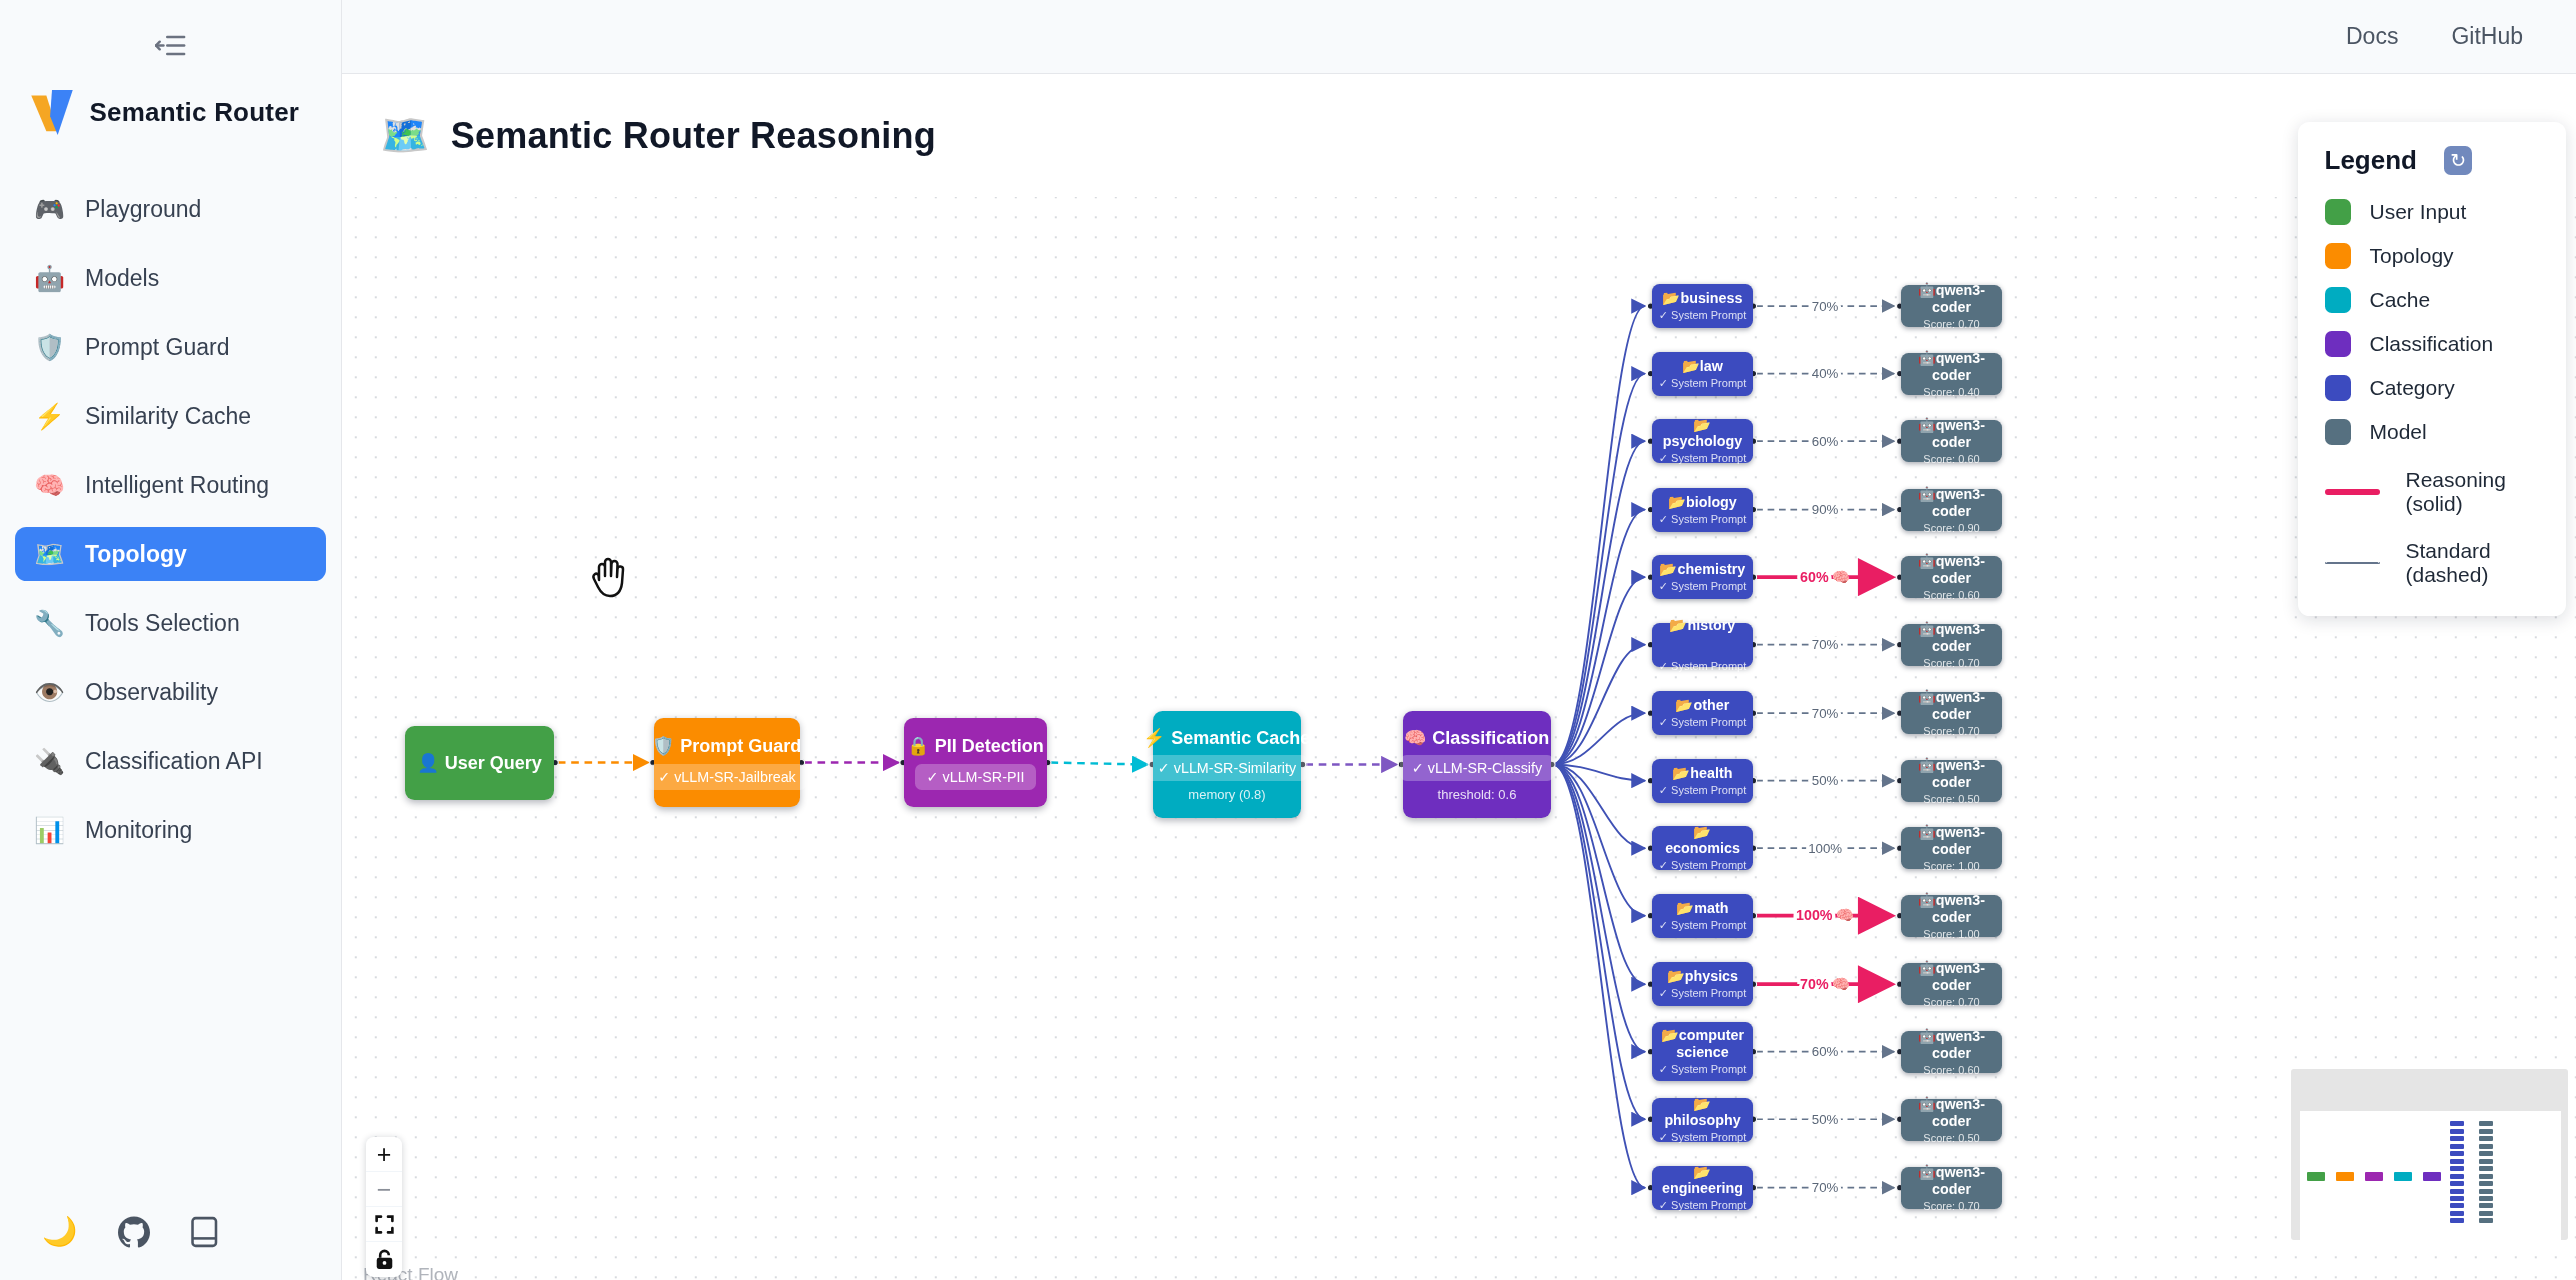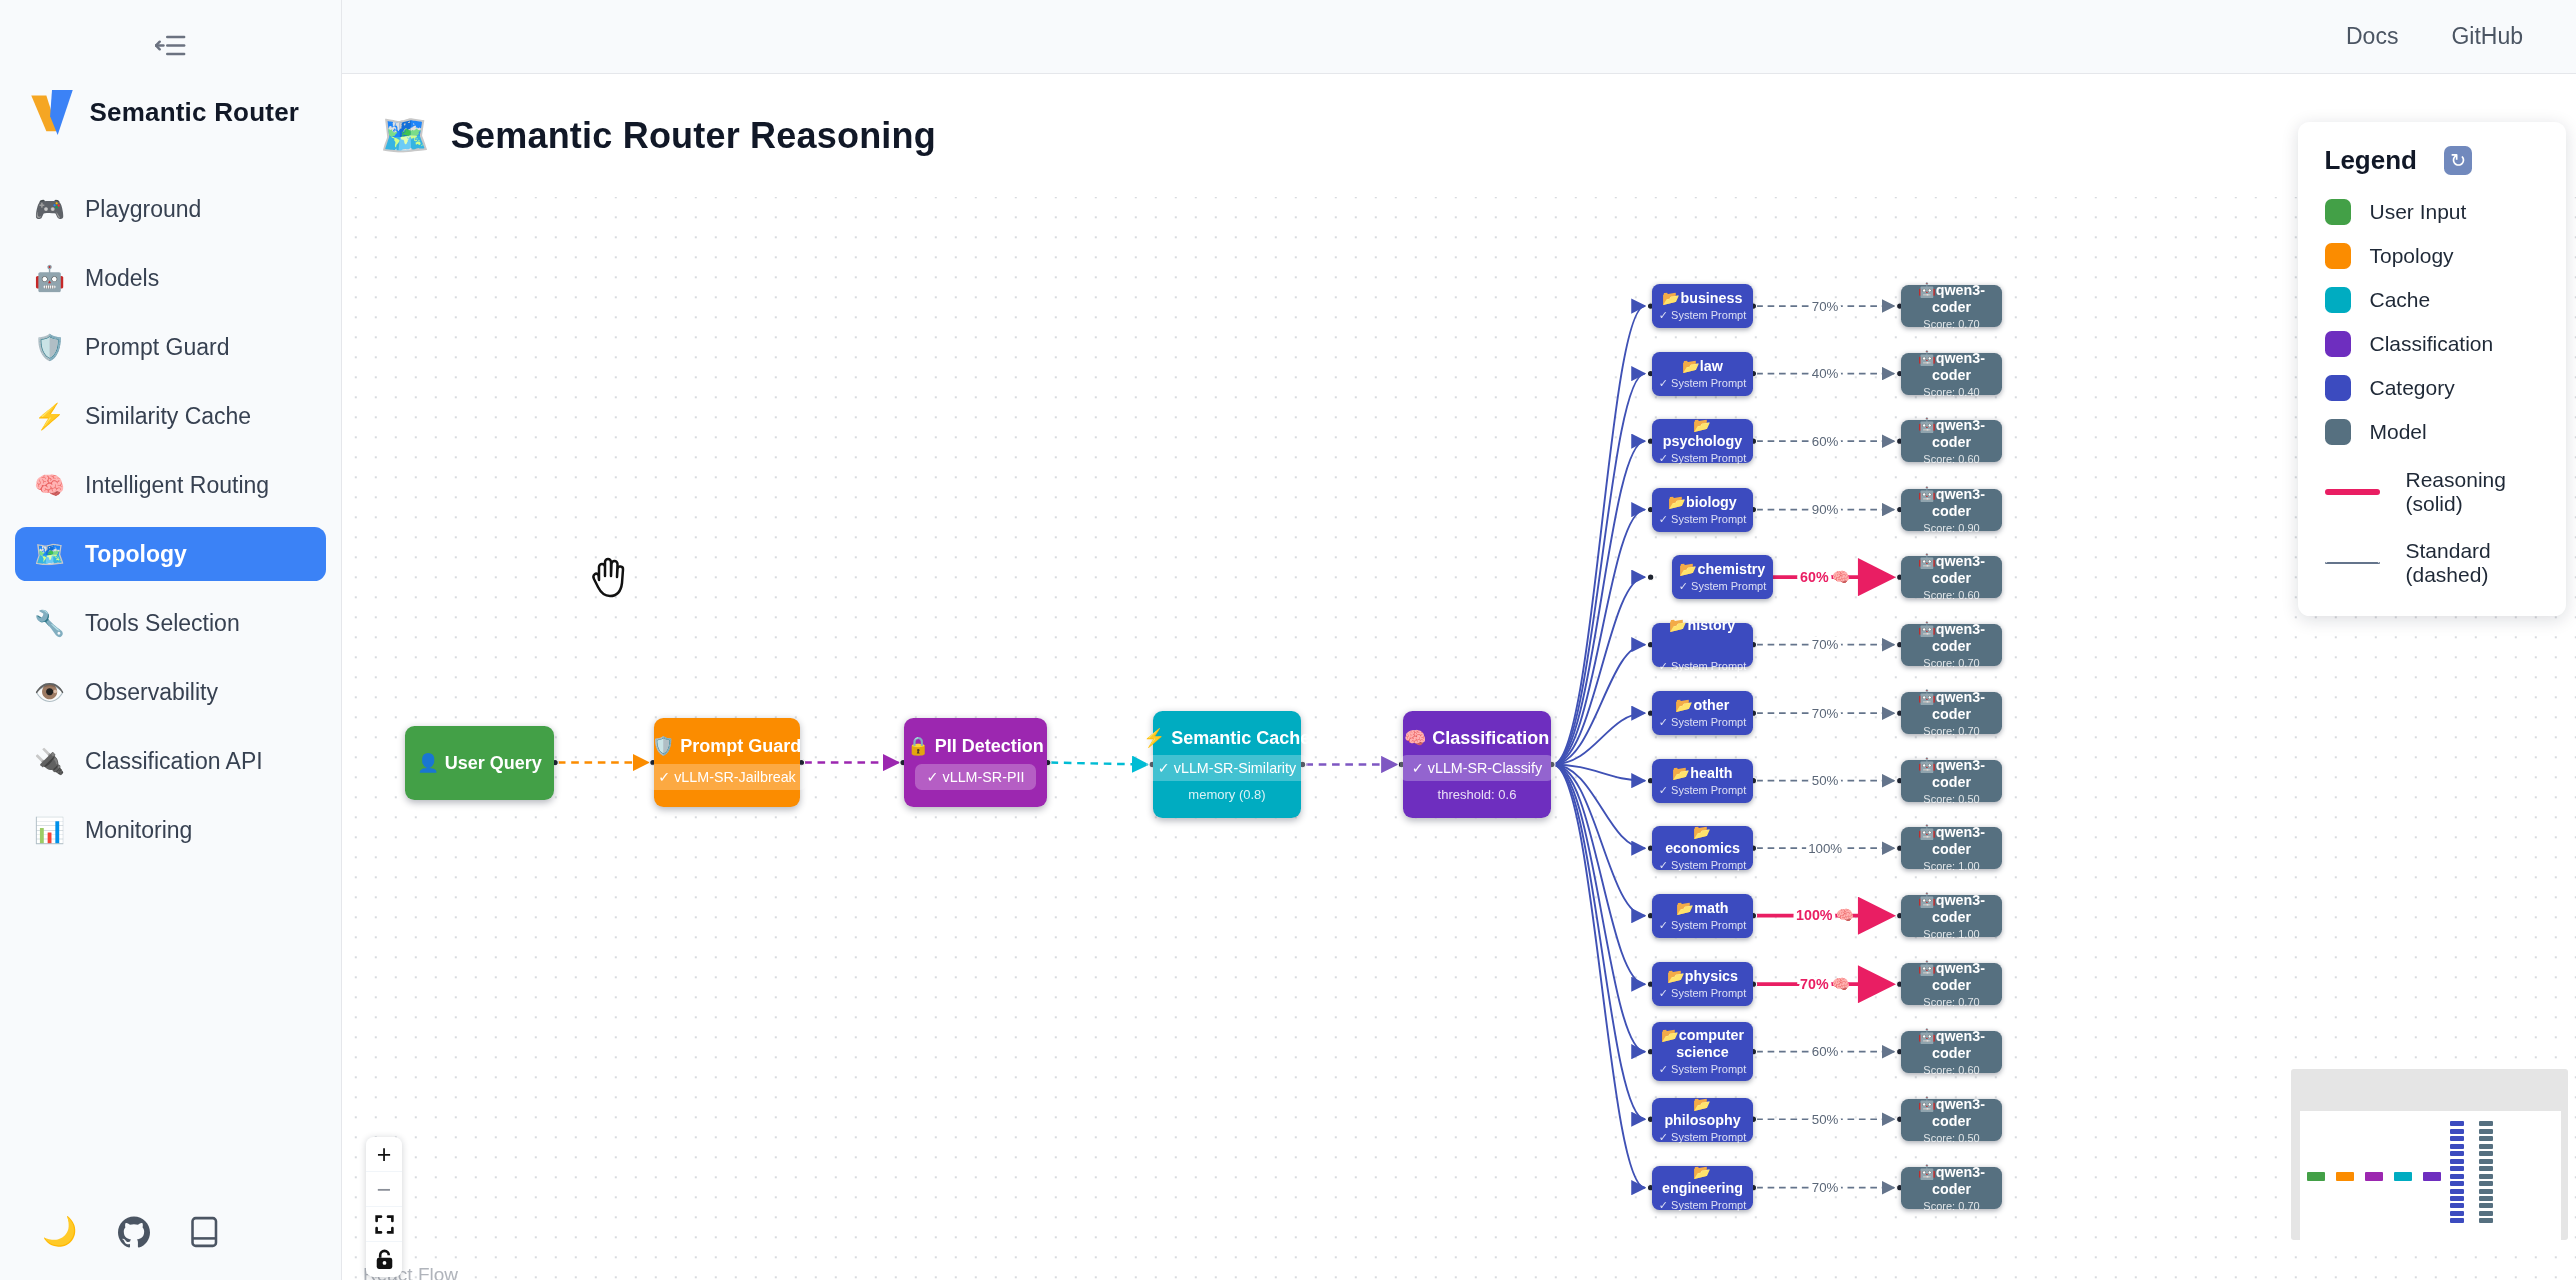--- a/index.html
+++ b/index.html
@@ -349,21 +349,21 @@
                    <div class="sub">Score: 0.60</div>
           </div>
           <div class="sm-node" style="left: 1310px; top: 414px; width: 101px; height: 44px; background: rgb(60, 75, 191);">
             <div class="t">📂biology</div>
                    <div class="sub">✓ System Prompt</div>
           </div>
           <div class="sm-node" style="left: 1559px; top: 415px; width: 101px; height: 42px; background: rgb(86, 112, 128);">
             <div class="t">🤖qwen3-coder</div>
                    <div class="sub">Score: 0.90</div>
           </div>
-          <div class="sm-node" style="left: 1310px; top: 481px; width: 101px; height: 44px; background: rgb(60, 75, 191); margin-left: 20px;">
+          <div class="sm-node" style="left: 1310px; top: 481px; width: 101px; height: 44px; background: rgb(60, 75, 191);">
             <div class="t">📂chemistry</div>
                    <div class="sub">✓ System Prompt</div>
           </div>
           <div class="sm-node" style="left: 1559px; top: 482px; width: 101px; height: 42px; background: rgb(86, 112, 128);">
             <div class="t">🤖qwen3-coder</div>
                    <div class="sub">Score: 0.60</div>
           </div>
           <div class="sm-node" style="left: 1310px; top: 549px; width: 101px; height: 44px; background: rgb(60, 75, 191); gap: 26px;">
             <div class="t">📂history</div>
                    <div class="sub">✓ System Prompt</div>

